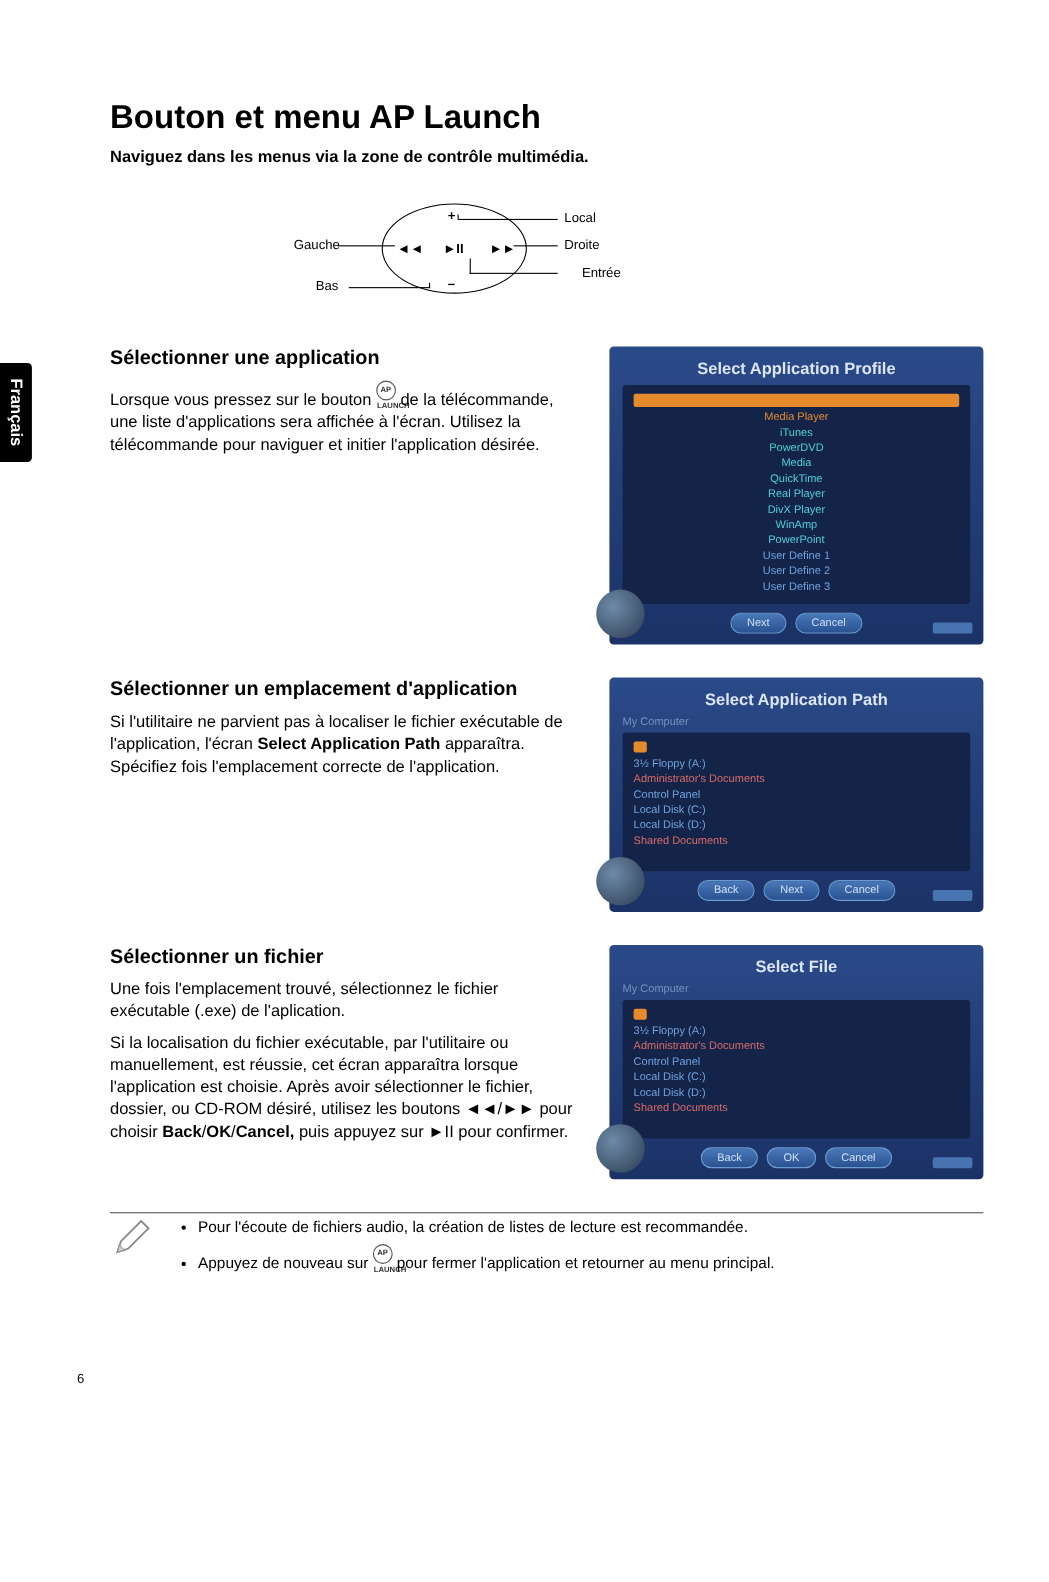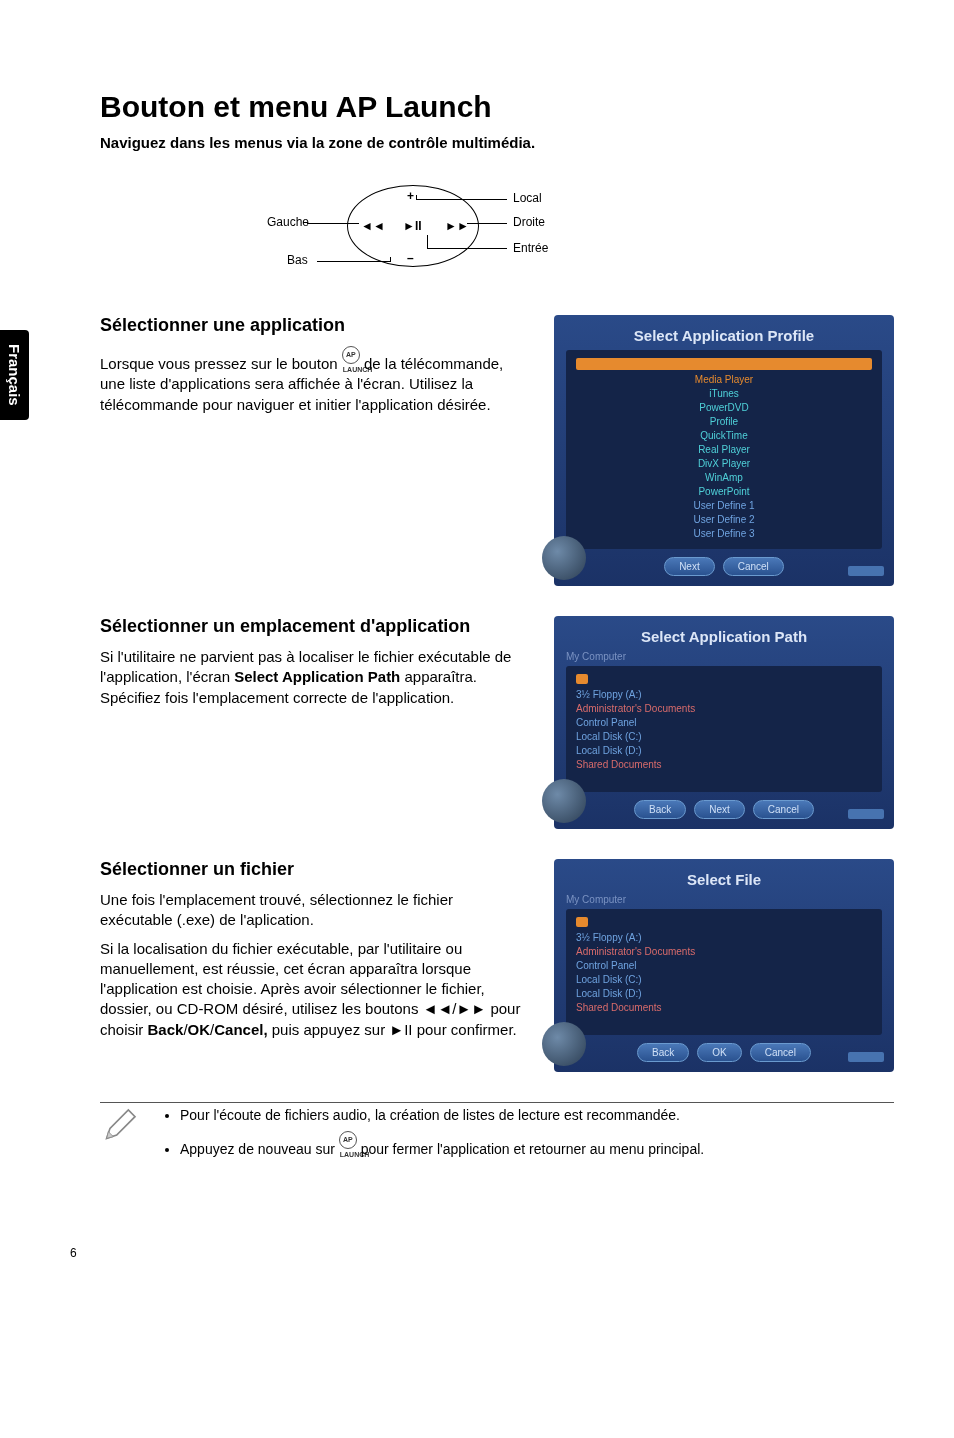--- a/index.html
+++ b/index.html
@@ -71,21 +71,21 @@
   .ln-top-t  { left: 139px; top: 30px; width: 1px;  height: 5px; }
   .ln-right  { left: 190px; top: 58px; width: 40px; height: 1px; }
   .ln-right2 { left: 150px; top: 70px; width: 1px;  height: 14px; }
   .ln-right2b{ left: 150px; top: 83px; width: 80px; height: 1px; }
   .ln-left   { left: 30px;  top: 58px; width: 52px; height: 1px; }
   .ln-bot    { left: 40px;  top: 96px; width: 74px; height: 1px; }
   .ln-bot-t  { left: 113px; top: 92px; width: 1px;  height: 5px; }
   .dlabel { position: absolute; }
   .dl-haut   { left: 236px; top: 26px; }
   .dl-droite { left: 236px; top: 50px; }
-  .dl-entree { left: 236px; top: 76px; }
+  .dl-entree { left: 252px; top: 76px; }
   .dl-gauche { left: -10px; top: 50px; }
   .dl-bas    { left: 10px;  top: 88px; }
 
   .section {
     display: flex;
     align-items: flex-start;
     gap: 30px;
     margin-bottom: 30px;
   }
   .section .text {
@@ -270,21 +270,21 @@
 LAUNCH</span><span> de la télécommande, une liste d'applications sera affichée à l'écran. Utilisez la télécommande pour naviguer et initier l'application désirée.</span>
       </p>
     </div>
     <div class="screenshot">
       <div class="ss-title">Select Application Profile</div>
       <div class="ss-body center">
         <div class="row-sel"></div>
         <div class="row orange">Media Player</div>
         <div class="row cyan">iTunes</div>
         <div class="row cyan">PowerDVD</div>
-        <div class="row cyan">Profile</div>
+        <div class="row cyan">Media</div>
         <div class="row cyan">QuickTime</div>
         <div class="row cyan">Real Player</div>
         <div class="row cyan">DivX Player</div>
         <div class="row cyan">WinAmp</div>
         <div class="row cyan">PowerPoint</div>
         <div class="row">User Define 1</div>
         <div class="row">User Define 2</div>
         <div class="row">User Define 3</div>
       </div>
       <div class="ss-btnbar">

